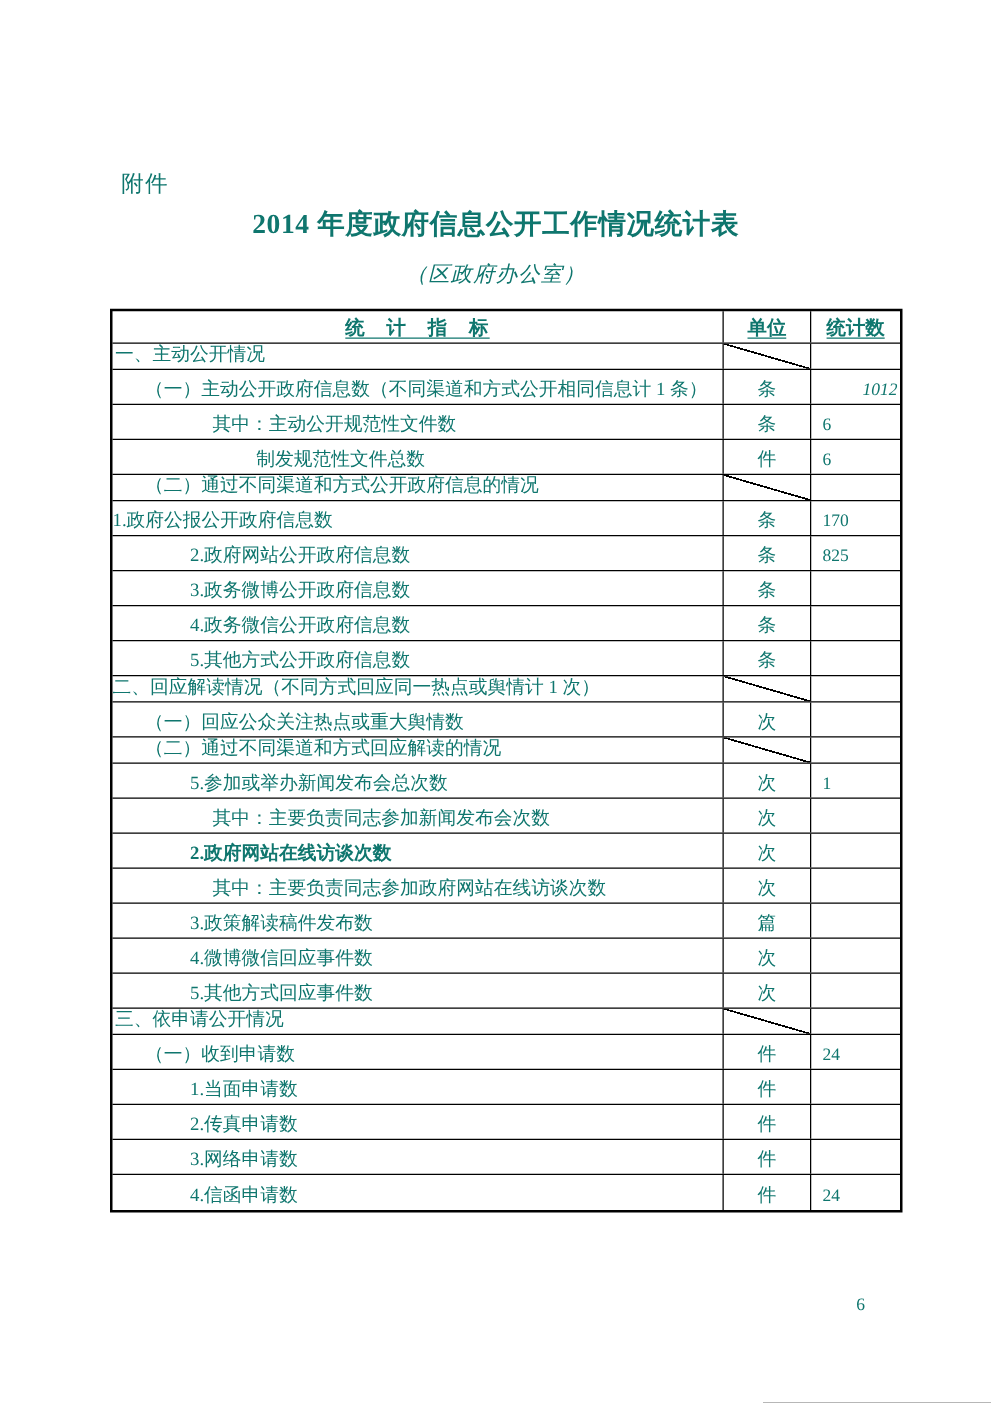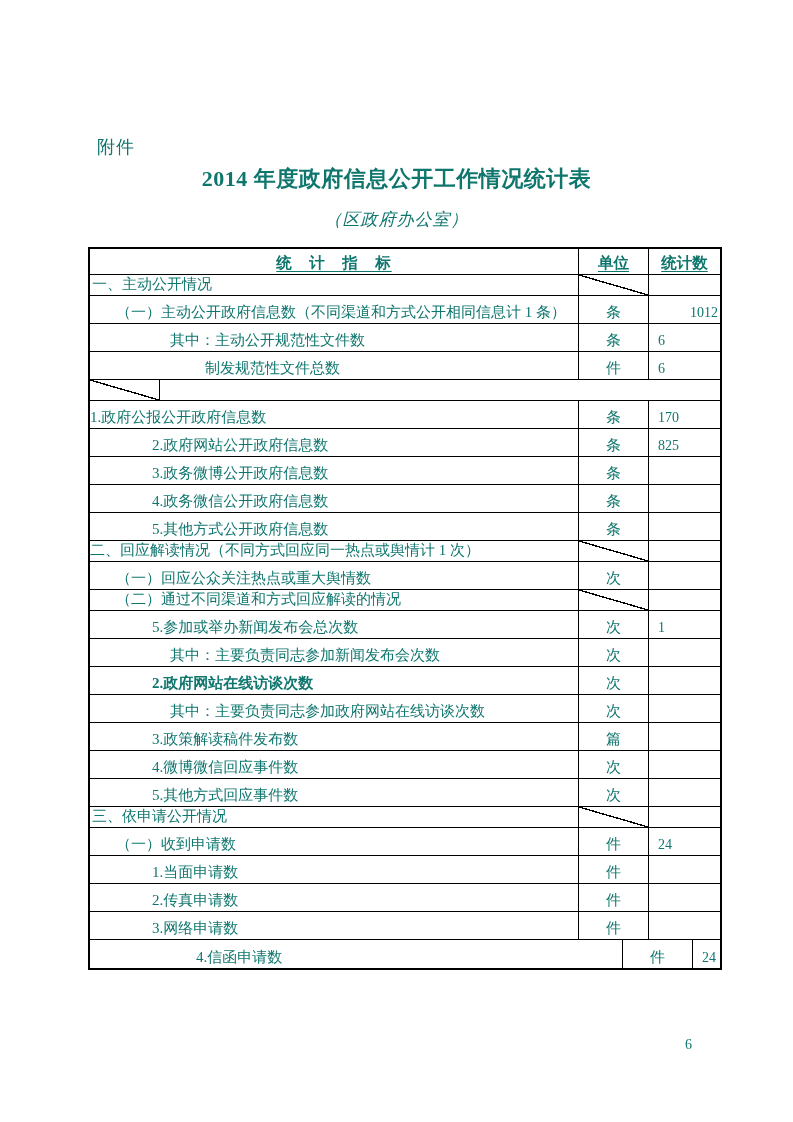--- a/index.html
+++ b/index.html
@@ -46,21 +46,21 @@
   .cell{
     display:flex;align-items:flex-end;
     padding-bottom:3px;
     font-size:15px;line-height:1;
     box-sizing:border-box;
     overflow:hidden;white-space:nowrap;
   }
   .c-label{width:489px;border-right:1px solid #000;}
   .c-unit{width:70px;border-right:1px solid #000;justify-content:center;}
   .c-value{flex:1;padding-left:9px;font-size:14px;}
-  .c-value.right{justify-content:flex-end;padding-right:2px;padding-left:0;}
+  .c-value.right{justify-content:flex-end;padding-right:2px;padding-left:0;font-style:italic;}
   .thead .cell{justify-content:center;padding-bottom:4px;font-size:15.5px;}
   .thead .c-label{letter-spacing:1px;}
   .underlined{text-decoration:underline;text-underline-offset:3px;}
   .c-unit.slash{
     background-image:linear-gradient(to top right,
       transparent calc(50% - 0.7px),
       #000 calc(50% - 0.7px),
       #000 calc(50% + 0.7px),
       transparent calc(50% + 0.7px));
   }
@@ -107,20 +107,21 @@
           <div class="cell c-label" style="padding-left: 80px;">其中：主动公开规范性文件数</div>
           <div class="cell c-unit">条</div>
           <div class="cell c-value">6</div>
         </div>
         <div class="trow">
           <div class="cell c-label" style="padding-left: 115px;">制发规范性文件总数</div>
           <div class="cell c-unit">件</div>
           <div class="cell c-value">6</div>
         </div>
         <div class="trow section">
+          <div class="cell c-label" style="padding-left: 26px;">（二）通过不同渠道和方式公开政府信息的情况</div>
           <div class="cell c-unit slash"></div>
           <div class="cell c-value"></div>
         </div>
         <div class="trow">
           <div class="cell c-label" style="">1.政府公报公开政府信息数</div>
           <div class="cell c-unit">条</div>
           <div class="cell c-value">170</div>
         </div>
         <div class="trow">
           <div class="cell c-label" style="padding-left: 62px;">2.政府网站公开政府信息数</div>
@@ -211,21 +212,21 @@
           <div class="cell c-label" style="padding-left: 62px;">2.传真申请数</div>
           <div class="cell c-unit">件</div>
           <div class="cell c-value"></div>
         </div>
         <div class="trow">
           <div class="cell c-label" style="padding-left: 62px;">3.网络申请数</div>
           <div class="cell c-unit">件</div>
           <div class="cell c-value"></div>
         </div>
         <div class="trow">
-          <div class="cell c-label" style="padding-left: 62px; margin-left: 44px;">4.信函申请数</div>
+          <div class="cell c-label" style="padding-left: 62px;">4.信函申请数</div>
           <div class="cell c-unit">件</div>
           <div class="cell c-value">24</div>
         </div>
       </div>
   </div>
 
   <div class="page-number">6</div>
 
 </div>
 

